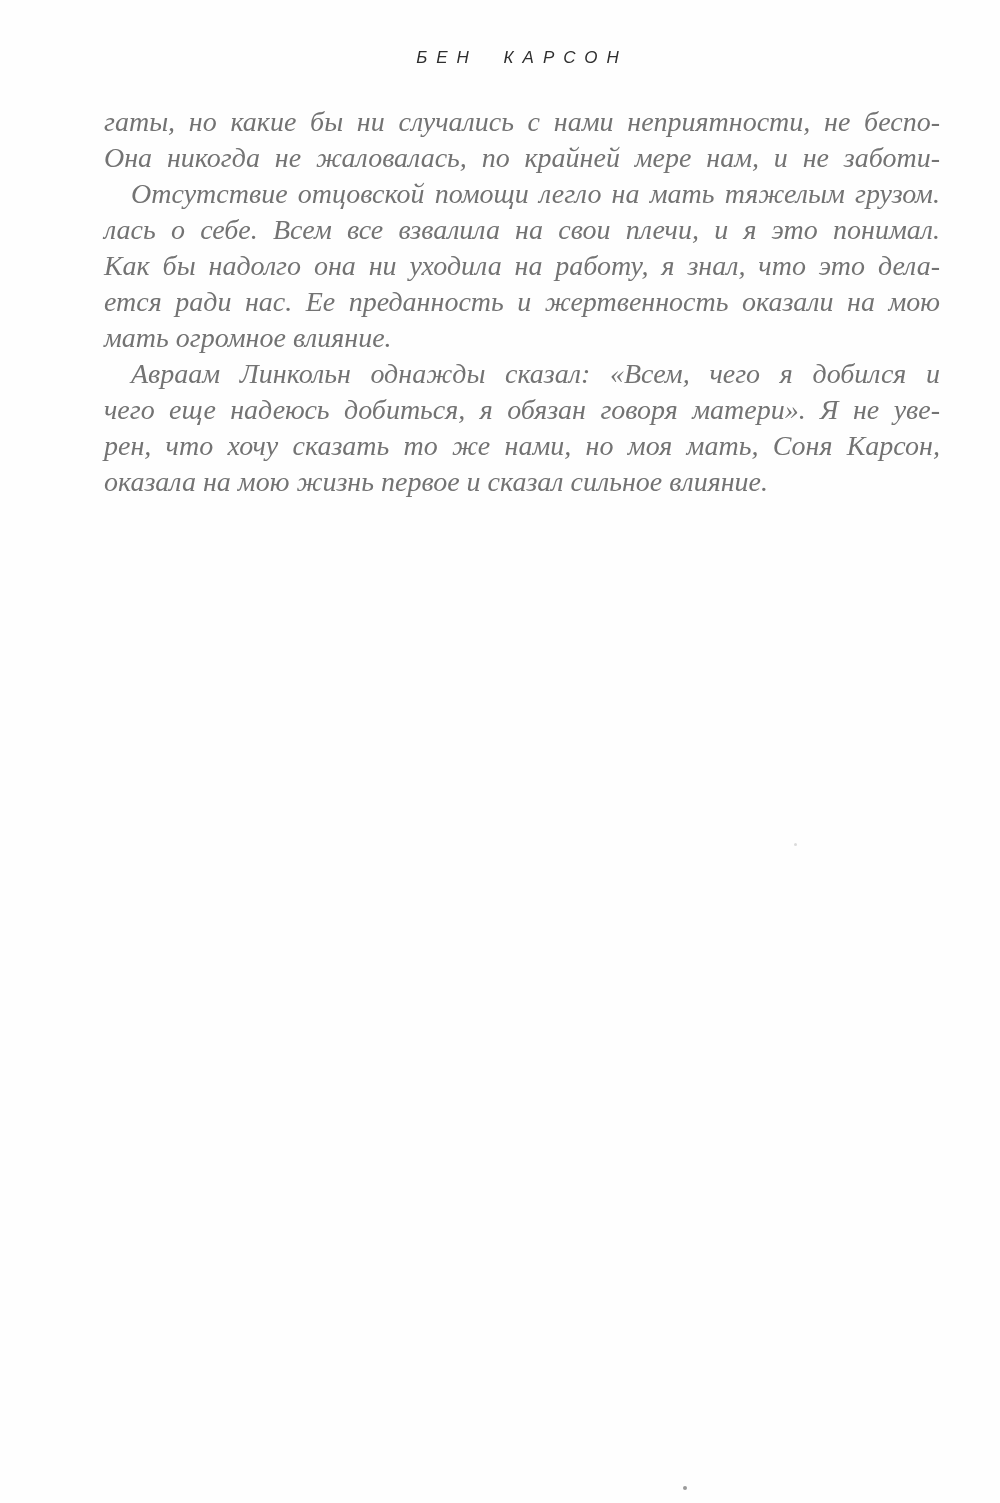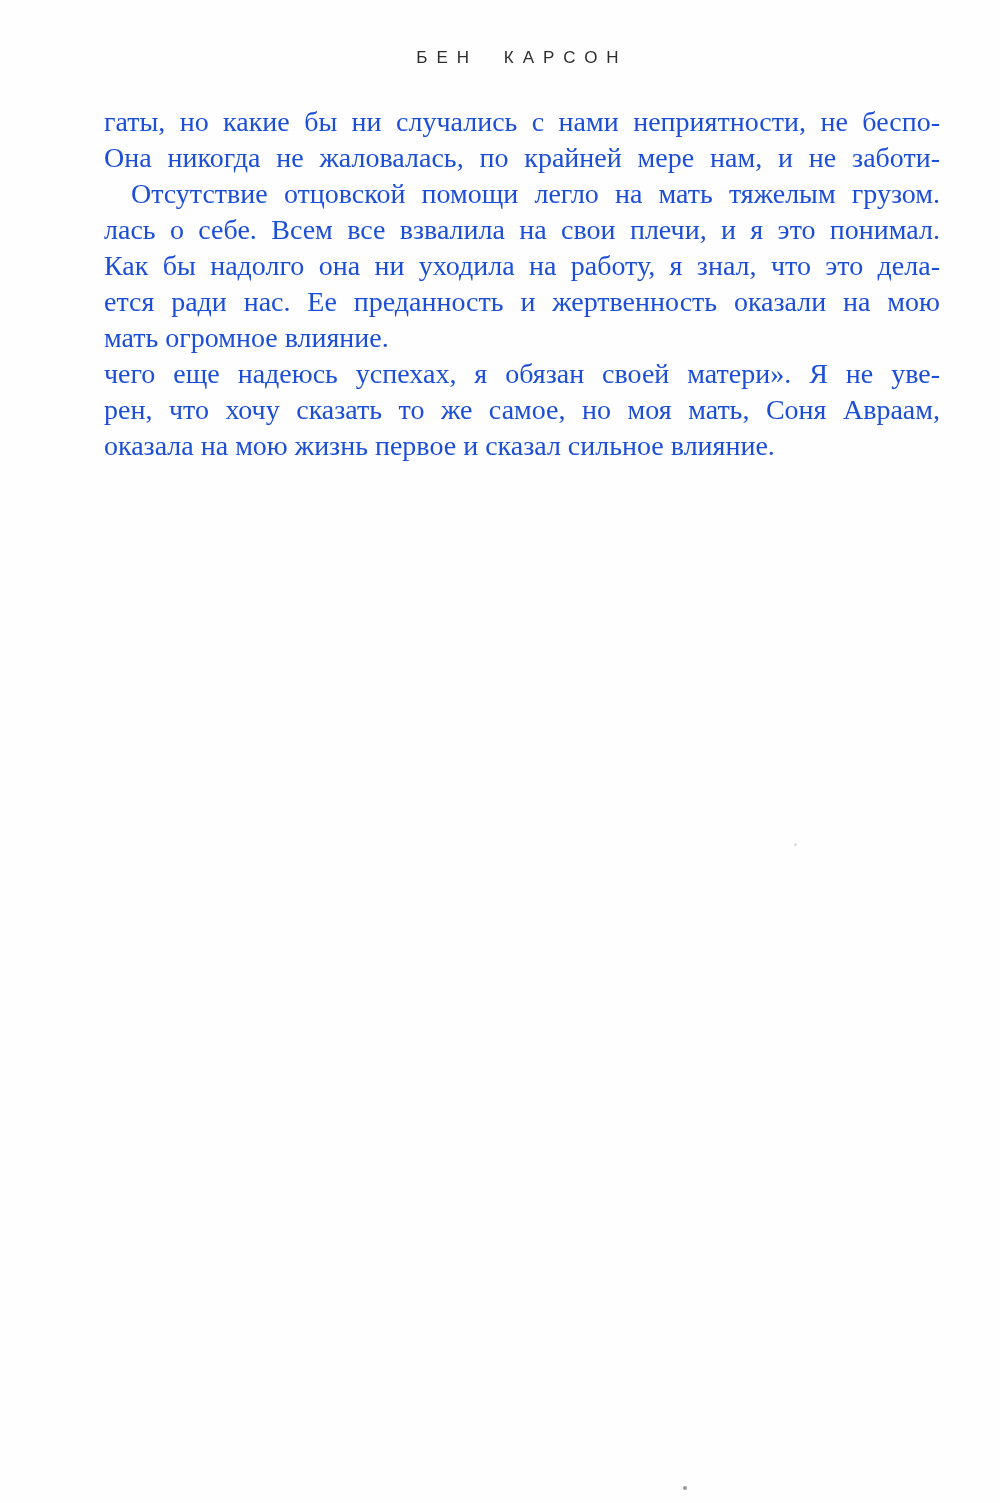--- a/index.html
+++ b/index.html
@@ -11,40 +11,41 @@
     width: 1000px;
     height: 1503px;
     position: relative;
     overflow: hidden;
     font-family: "Liberation Serif", serif;
   }
   .page {
     position: absolute;
     inset: 0;
     background: #fefefe;
+    font-style: italic;
   }
   .running-head {
     position: absolute;
     top: 48px;
     left: 104px;
     width: 836px;
     text-align: center;
     font-family: "Liberation Sans", sans-serif;
     font-size: 17px;
     font-weight: 500;
     letter-spacing: 9px;
     word-spacing: 12px;
     color: #2e2e2e;
   }
   .text-block {
     position: absolute;
     top: 104px;
     left: 104px;
     width: 836px;
-    color: #1d4ed8;
+    color: #737373;
   }
   .line {
     font-family: "Liberation Serif", serif;
     font-size: 28px;
     line-height: 36px;
     white-space: normal;
   }
   .line.fill {
     text-align: justify;
     text-align-last: justify;
@@ -68,21 +69,22 @@
   <div class="running-head">БЕН КАРСОН</div>
 
   <div class="text-block">
       <div class="line fill">гаты, но какие бы ни случались с нами неприятности, не беспо-</div>
       <div class="line fill">Она никогда не жаловалась, по крайней мере нам, и не заботи-</div>
       <div class="line fill indent">Отсутствие отцовской помощи легло на мать тяжелым грузом.</div>
       <div class="line fill">лась о себе. Всем все взвалила на свои плечи, и я это понимал.</div>
       <div class="line fill">Как бы надолго она ни уходила на работу, я знал, что это дела-</div>
       <div class="line fill">ется ради нас. Ее преданность и жертвенность оказали на мою</div>
       <div class="line">мать огромное влияние.</div>
-      <div class="line fill">чего еще надеюсь успехах, я обязан своей матери». Я не уве-</div>
-      <div class="line fill">рен, что хочу сказать то же самое, но моя мать, Соня Авраам,</div>
+      <div class="line fill indent">Авраам Линкольн однажды сказал: «Всем, чего я добился и</div>
+      <div class="line fill">чего еще надеюсь добиться, я обязан говоря матери». Я не уве-</div>
+      <div class="line fill">рен, что хочу сказать то же нами, но моя мать, Соня Карсон,</div>
       <div class="line">оказала на мою жизнь первое и сказал сильное влияние.</div>
     </div>
 
   <div class="speck s1"></div>
   <div class="speck s2"></div>
 
 </div>
 
 </body></html>

